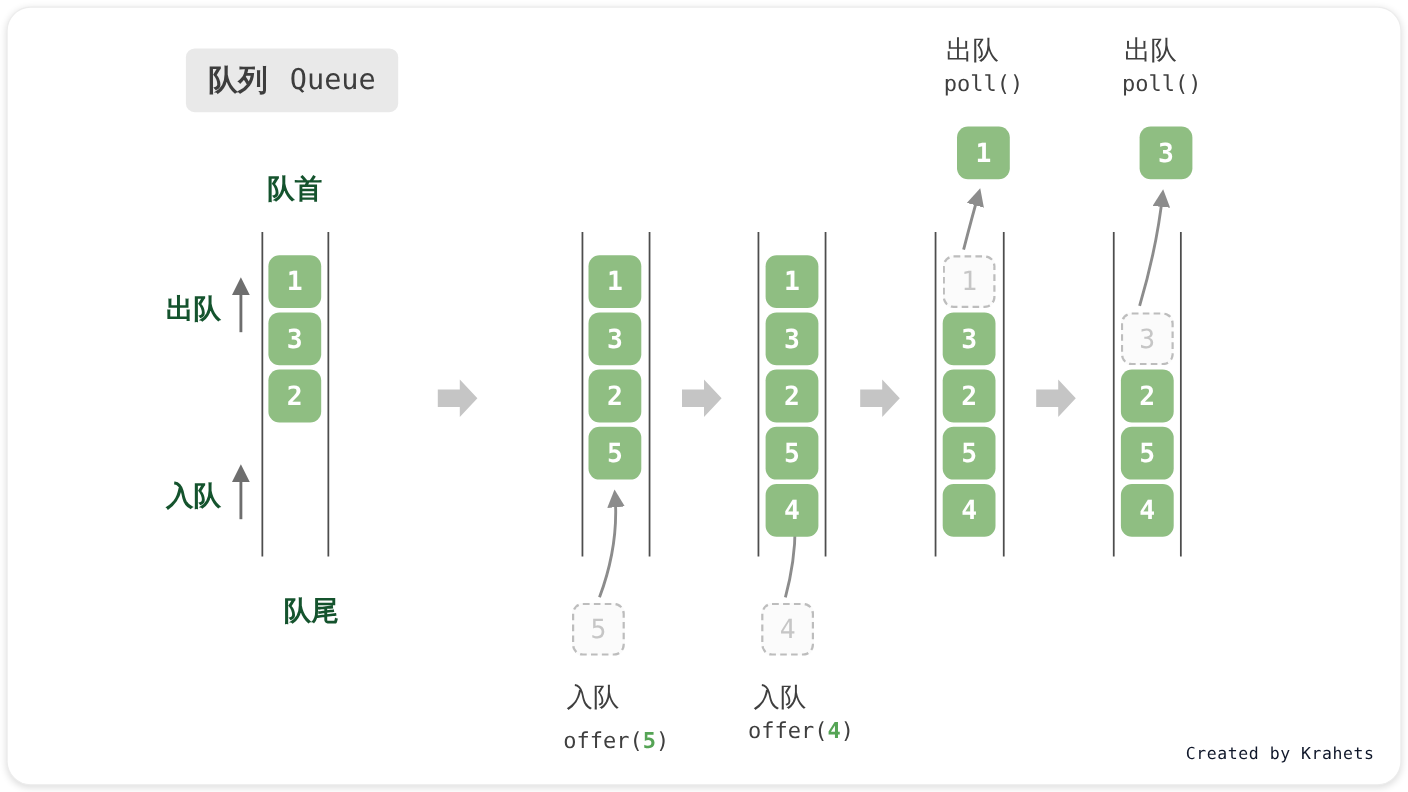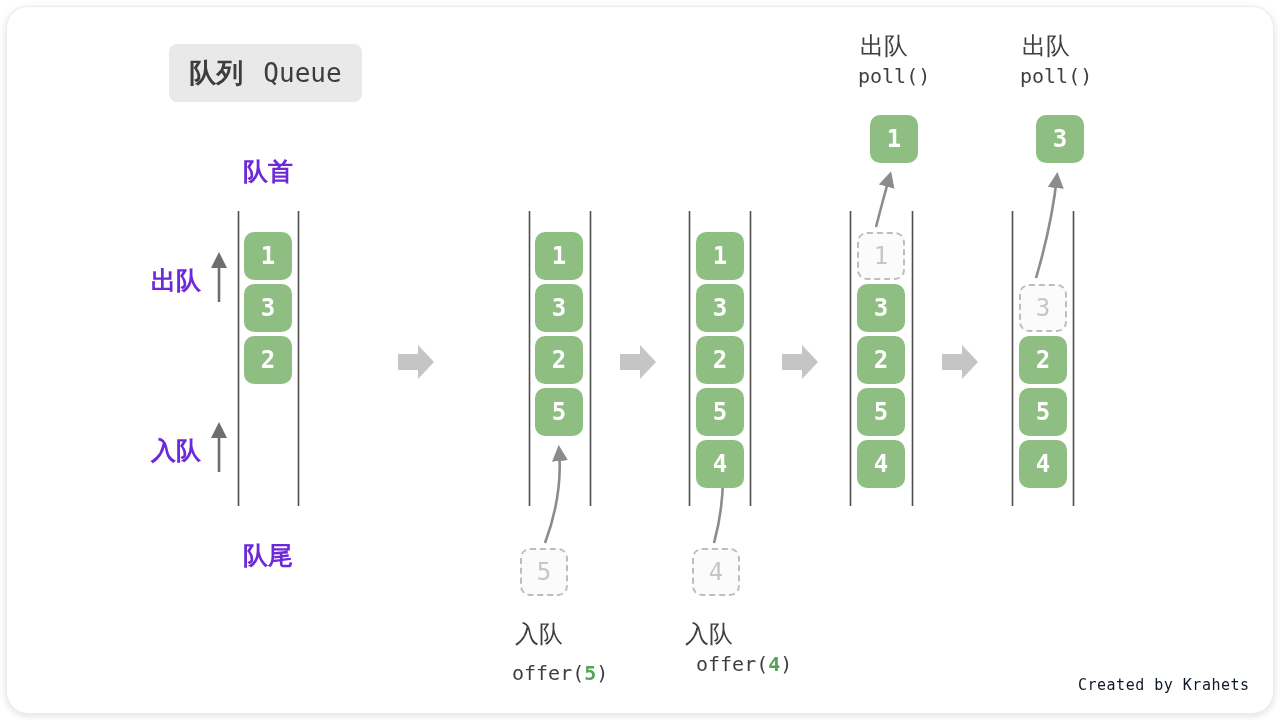--- a/index.html
+++ b/index.html
@@ -9,21 +9,21 @@
           background:#ffffff; border:1px solid #ececec; border-radius:22px;
           box-shadow:0 2px 7px rgba(0,0,0,0.13); }
 
   .title-box { position:absolute; left:169px; top:44px; width:193px; height:58px;
                background:#e9e9e9; border-radius:8px; display:flex;
                align-items:center; justify-content:center; }
   .title-zh { font-size:27px; font-weight:700; color:#3d3d3d; }
   .title-en { font-family:"DejaVu Sans Mono","Liberation Mono",monospace;
               font-size:26px; color:#3d3d3d;margin-left:20px; }
 
-  .cn-label { position:absolute; font-size:25px; font-weight:700; color:#6d28d9;
+  .cn-label { position:absolute; font-size:25px; font-weight:700; color:#14532d;
               white-space:nowrap; }
   .op-zh    { position:absolute; font-size:24px; font-weight:400; color:#3f3f3f;
               white-space:nowrap; }
   .op-code  { position:absolute; font-family:"DejaVu Sans Mono","Liberation Mono",monospace;
               font-size:20px; color:#3f3f3f; white-space:nowrap; }
   .op-code .arg { color:#55a455; font-weight:700; }
 
   .qbox { position:absolute; width:48px; height:48px; border-radius:10px;
           background:#8fbe82; color:#ffffff; display:flex; align-items:center;
           justify-content:center;
@@ -86,21 +86,21 @@
   <path d="M 876 227 Q 884 196 890 175" fill="none" stroke="#8c8c8c" stroke-width="2.6" marker-end="url(#ahGray)"></path>
   <path d="M 1036 278 Q 1052 224 1057 176" fill="none" stroke="#8c8c8c" stroke-width="2.6" marker-end="url(#ahGray)"></path>
 </svg>
 
 <div class="title-box">
   <span class="title-zh">队列</span>
   <span class="title-en">Queue</span>
 </div>
 
 <div class="cn-label" style="left:243px; top:155px;">队首</div>
-<div class="cn-label" style="left:243px; top:539px;">队尾</div>
+<div class="cn-label" style="left:258px; top:539px;">队尾</div>
 <div class="cn-label" style="left:151px; top:264px;">出队</div>
 <div class="cn-label" style="left:151px; top:434px;">入队</div>
 
 <div class="qbox" style="left:244px; top:232px;">1</div>
 <div class="qbox" style="left:244px; top:284px;">3</div>
 <div class="qbox" style="left:244px; top:336px;">2</div>
 
 <div class="qbox" style="left:535px; top:232px;">1</div>
 <div class="qbox" style="left:535px; top:284px;">3</div>
 <div class="qbox" style="left:535px; top:336px;">2</div>
@@ -109,21 +109,21 @@
 <div class="op-zh" style="left:515px; top:618px;">入队</div>
 <div class="op-code" style="left:512px; top:661px;"><span>offer(</span><span class="arg">5</span><span>)</span></div>
 
 <div class="qbox" style="left:696px; top:232px;">1</div>
 <div class="qbox" style="left:696px; top:284px;">3</div>
 <div class="qbox" style="left:696px; top:336px;">2</div>
 <div class="qbox" style="left:696px; top:388px;">5</div>
 <div class="qbox" style="left:696px; top:440px;">4</div>
 <div class="ghost" style="left:692px; top:548px;">4</div>
 <div class="op-zh" style="left:685px; top:618px;">入队</div>
-<div class="op-code" style="left:680px; top:652px;margin-left:16px;"><span>offer(</span><span class="arg">4</span><span>)</span></div>
+<div class="op-code" style="left:680px; top:652px;"><span>offer(</span><span class="arg">4</span><span>)</span></div>
 
 <div class="op-zh" style="left:860px; top:30px;">出队</div>
 <div class="op-code" style="left:858px; top:64px;">poll()</div>
 <div class="qbox" style="left:870px; top:115px;">1</div>
 <div class="ghost" style="left:857px; top:232px;">1</div>
 <div class="qbox" style="left:857px; top:284px;">3</div>
 <div class="qbox" style="left:857px; top:336px;">2</div>
 <div class="qbox" style="left:857px; top:388px;">5</div>
 <div class="qbox" style="left:857px; top:440px;">4</div>
 

